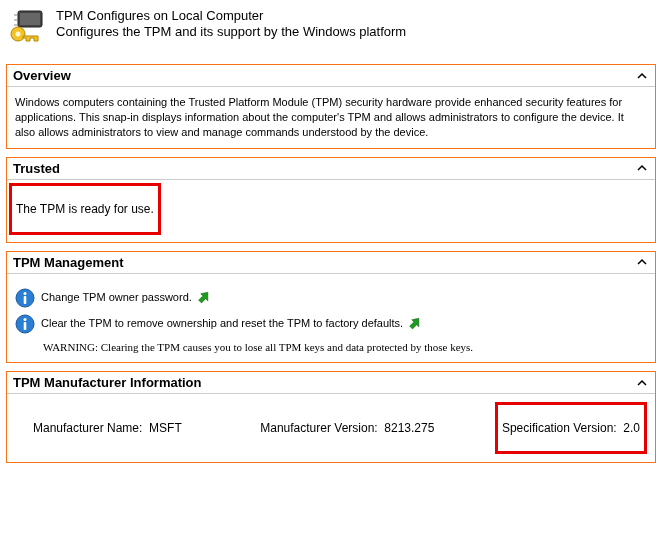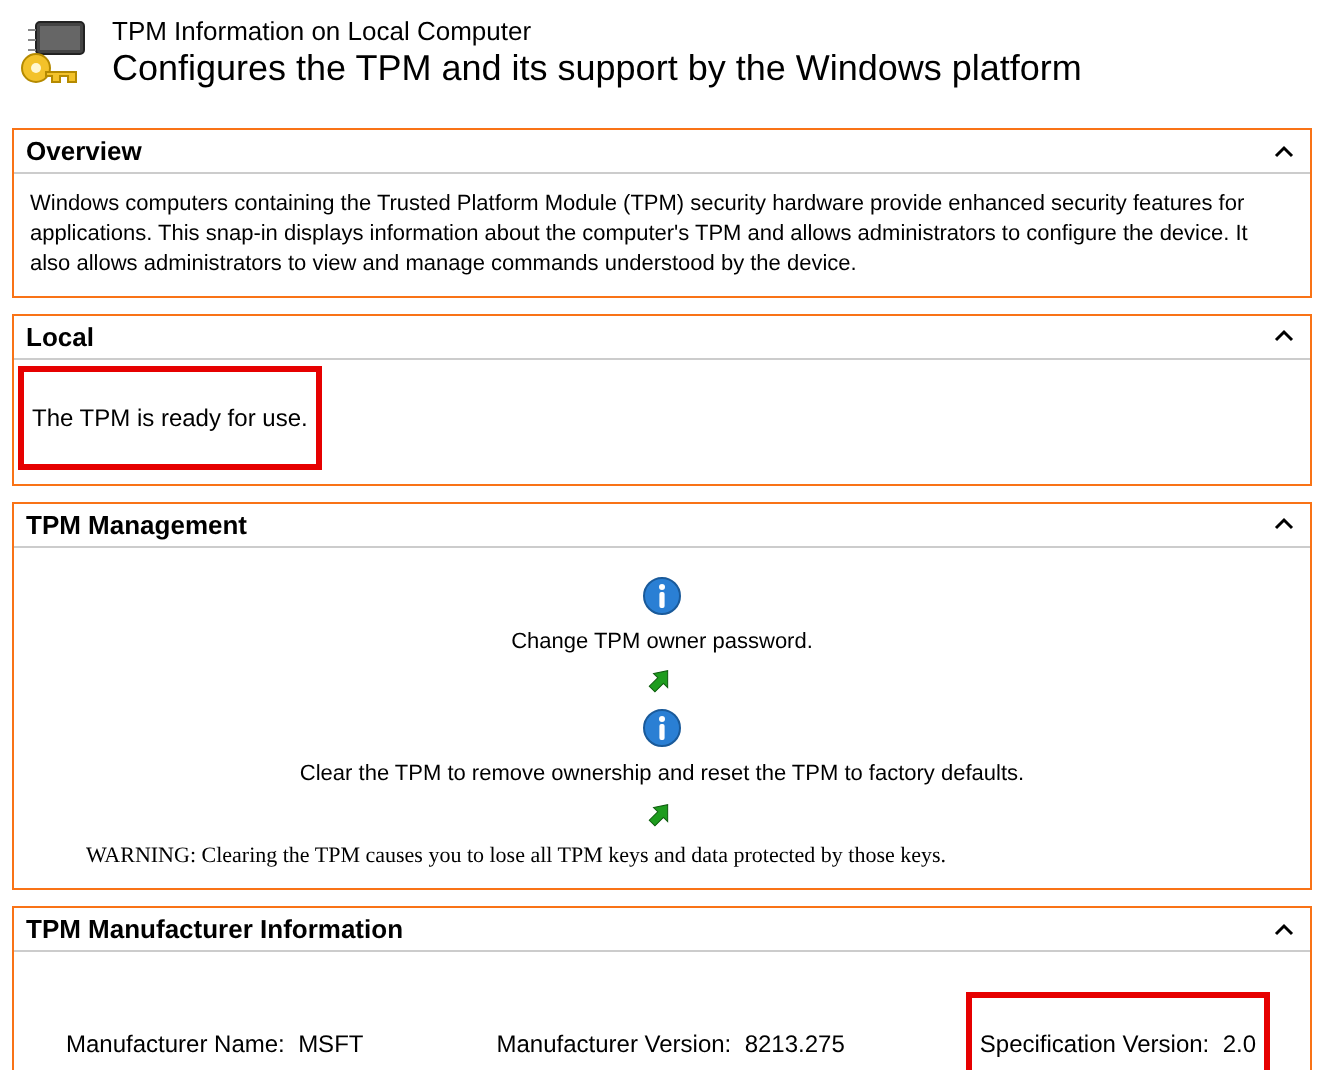--- a/index.html
+++ b/index.html
@@ -20,21 +20,21 @@
     width: 40px;
     height: 40px;
     margin-right: 8px;
     flex-shrink: 0;
   }
   .header-title {
     font-size: 13px;
     line-height: 1.2;
   }
   .header-subtitle {
-    font-size: 18px;
+    font-size: 13px;
     line-height: 1.2;
   }
   .panel {
     border: 1px solid #f97316;
     margin: 6px 6px 8px 6px;
   }
   .panel-header {
     display: flex;
     align-items: center;
     justify-content: space-between;
@@ -59,21 +59,20 @@
     margin: -3px -6px;
   }
   .status-body-wrap {
     padding: 6px 8px 10px 8px;
   }
   .mgmt-row {
     display: flex;
     align-items: center;
     margin: 6px 0;
     gap: 6px;
-    flex-direction: column;
   }
   .info-icon {
     width: 20px;
     height: 20px;
     flex-shrink: 0;
   }
   .arrow-icon {
     width: 14px;
     height: 14px;
     flex-shrink: 0;
@@ -109,40 +108,40 @@
       <rect x="12" y="5" width="20" height="12" fill="#666"></rect>
       <line x1="10" y1="7" x2="6" y2="7" stroke="#888" stroke-width="1"></line>
       <line x1="10" y1="12" x2="6" y2="12" stroke="#888" stroke-width="1"></line>
       <line x1="10" y1="17" x2="6" y2="17" stroke="#888" stroke-width="1"></line>
       <circle cx="10" cy="26" r="7" fill="#f3c22a" stroke="#b58a00" stroke-width="1"></circle>
       <circle cx="10" cy="26" r="2.5" fill="#fff7d0"></circle>
       <path d="M15 28 L30 28 L30 33 L26 33 L26 30 L22 30 L22 33 L18 33 L18 30 L15 30 Z" fill="#f3c22a" stroke="#b58a00" stroke-width="1"></path>
     </svg>
   </span>
   <div>
-    <div class="header-title">TPM Information on Local Computer</div>
+    <div class="header-title">TPM Configures on Local Computer</div>
     <div class="header-subtitle">Configures the TPM and its support by the Windows platform</div>
   </div>
 </div>
 
 <div class="panel">
   <div class="panel-header">
     <span class="panel-title">Overview</span>
     <span class="chevron">
       <svg viewBox="0 0 14 14" width="14" height="14">
           <path d="M3 9 L7 5 L11 9" fill="none" stroke="#000" stroke-width="1.5"></path>
         </svg>
     </span>
   </div>
   <div class="panel-body">Windows computers containing the Trusted Platform Module (TPM) security hardware provide enhanced security features for applications. This snap-in displays information about the computer's TPM and allows administrators to configure the device. It also allows administrators to view and manage commands understood by the device.</div>
 </div>
 
 <div class="panel">
   <div class="panel-header">
-    <span class="panel-title">Local</span>
+    <span class="panel-title">Trusted</span>
     <span class="chevron">
       <svg viewBox="0 0 14 14" width="14" height="14">
           <path d="M3 9 L7 5 L11 9" fill="none" stroke="#000" stroke-width="1.5"></path>
         </svg>
     </span>
   </div>
   <div class="status-body-wrap">
     <span class="highlight-red">The TPM is ready for use.</span>
   </div>
 </div>
@@ -200,17 +199,17 @@
         </svg>
     </span>
   </div>
   <div class="mfr-row">
     <span class="mfr-item">
       <span>Manufacturer Name:</span>&nbsp;&nbsp;<span>MSFT</span>
     </span>
     <span class="mfr-item">
       <span>Manufacturer Version:</span>&nbsp;&nbsp;<span>8213.275</span>
     </span>
-    <span class="mfr-item highlight-red" style="margin:12px;">
+    <span class="mfr-item highlight-red" style="margin:0;">
       <span>Specification Version:</span>&nbsp;&nbsp;<span>2.0</span>
     </span>
   </div>
 </div>
 
 </body></html>

